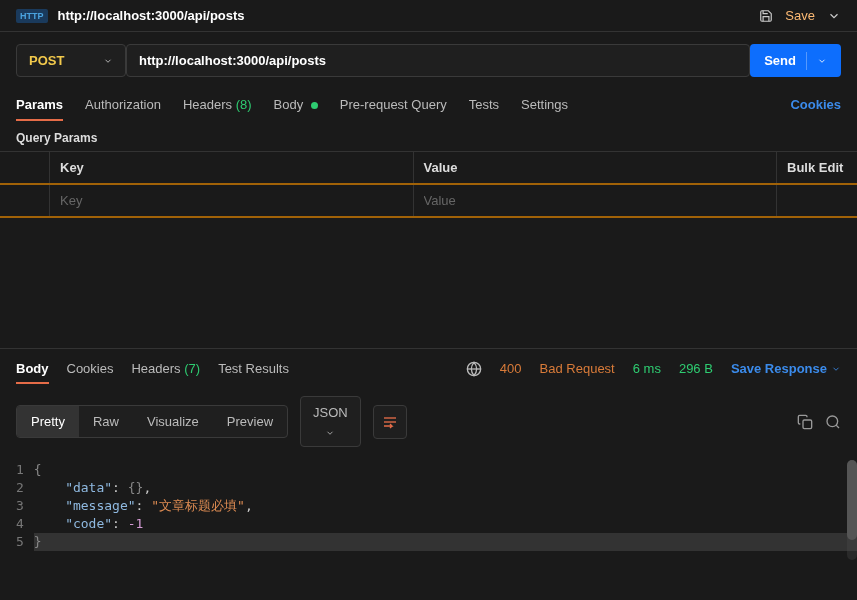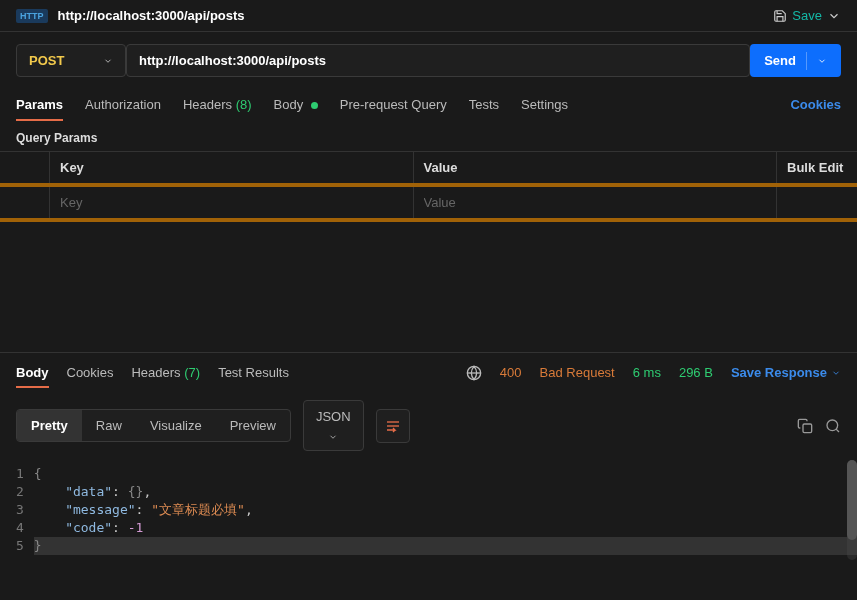--- a/index.html
+++ b/index.html
@@ -2,21 +2,21 @@
 <html><head>
   <meta charset="utf-8">
   <style>
     * { margin: 0; padding: 0; box-sizing: border-box; }
     body { font-family: -apple-system, BlinkMacSystemFont, "Segoe UI", sans-serif; background: #1a1a1a; color: #ccc; font-size: 13px; overflow: hidden; width: 857px; height: 600px; }
     
     
     .top-bar { display: flex; align-items: center; padding: 8px 16px; border-bottom: 1px solid #333; }
     .http-badge { background: #1a3a5c; color: #4aa3df; font-size: 9px; font-weight: bold; padding: 2px 4px; border-radius: 2px; margin-right: 10px; }
     .top-title { font-weight: 600; color: #fff; flex: 1; }
-    .save-group { display: flex; align-items: center; gap: 5px; color: #14b8a6; cursor: pointer; }
+    .save-group { display: flex; align-items: center; gap: 12px; color: #fdba74; cursor: pointer; }
     .save-group svg { width: 14px; height: 14px; }
     
     
     .request-row { display: flex; padding: 12px 16px; }
     .method-select { display: flex; align-items: center; background: #1f1f1f; border: 1px solid #3a3a3a; border-radius: 4px; padding: 8px 12px; min-width: 110px; cursor: pointer; }
     .method-label { color: #f2c94c; font-weight: 700; flex: 1; }
     .chev { width: 10px; height: 10px; }
     .url-input-wrap { flex: 1; display: flex; align-items: center; background: #1f1f1f; border: 1px solid #3a3a3a; border-radius: 4px; padding: 0 12px; }
     .url-input { background: transparent; border: none; outline: none; color: #fff; font-size: 13px; font-weight: 600; width: 100%; }
     .send-btn { display: flex; align-items: center; background: #0d6efd; color: #fff; border-radius: 4px; padding: 0 14px; font-weight: 600; cursor: pointer; gap: 10px; }
@@ -28,21 +28,21 @@
     .tab.active { color: #fff; font-weight: 600; }
     .tab.active::after { content: ""; position: absolute; left: 0; bottom: -1px; height: 2px; width: 100%; background: #e56c48; }
     .tab .count { color: #2ecc71; }
     .tab .dot { width: 7px; height: 7px; border-radius: 50%; background: #2ecc71; display: inline-block; margin-left: 4px; vertical-align: middle; }
     .tabs-row .spacer { flex: 1; }
     .cookies-link { color: #3b8beb; font-weight: 600; cursor: pointer; }
     
     
     .section-title { padding: 10px 16px 6px; color: #ddd; font-weight: 600; font-size: 12px; }
     .params-table { border-top: 1px solid #333; }
-    .params-header, .params-row { display: grid; grid-template-columns: 50px 1fr 1fr 80px; border-bottom: 4px solid #a16207; }
+    .params-header, .params-row { display: grid; grid-template-columns: 50px 1fr 1fr 80px; border-bottom: 2px solid #a16207; }
     .params-header > div { padding: 8px 10px; color: #ddd; font-weight: 600; border-right: 1px solid #333; }
     .params-header > div:last-child { border-right: none; }
     .params-row > div { padding: 8px 10px; color: #777; border-right: 1px solid #333; }
     .params-row > div:last-child { border-right: none; }
     .params-row input { background: transparent; border: none; outline: none; color: #ccc; width: 100%; font-size: 13px; }
     .params-row input::placeholder { color: #666; }
     .bulk-edit { color: #fff; font-weight: 700; text-align: left; }
     .blank-area { height: 130px; }
     
     
@@ -57,21 +57,21 @@
     .status-code { color: #d97b39; }
     .status-text { color: #d97b39; }
     .status-time { color: #2ecc71; }
     .status-size { color: #2ecc71; }
     .save-response { color: #3b8beb; font-weight: 600; cursor: pointer; display: flex; align-items: center; gap: 4px; }
     
     
     .view-controls { display: flex; align-items: center; padding: 8px 16px; gap: 12px; }
     .view-tabs { display: flex; background: #1f1f1f; border: 1px solid #3a3a3a; border-radius: 4px; overflow: hidden; }
     .view-tab { padding: 8px 14px; color: #bbb; cursor: pointer; }
-    .view-tab.selected { background: #333; color: #fff; font-weight: 700; }
+    .view-tab.selected { background: #333; color: #fff; font-weight: 400; }
     .json-select { display: flex; align-items: center; gap: 8px; background: #1f1f1f; border: 1px solid #3a3a3a; border-radius: 4px; padding: 8px 12px; color: #bbb; cursor: pointer; flex-direction: column; }
     .wrap-btn { width: 34px; height: 34px; display: flex; align-items: center; justify-content: center; background: #1f1f1f; border: 1px solid #3a3a3a; border-radius: 4px; cursor: pointer; }
     .wrap-btn svg { stroke: #e56c48; }
     .view-controls .spacer { flex: 1; }
     .toolbar-icon { width: 16px; height: 16px; color: #999; cursor: pointer; }
     
     
     .code-area { display: flex; font-family: "SFMono-Regular", Consolas, monospace; font-size: 13px; }
     .line-numbers { text-align: right; color: #777; padding: 6px 10px 6px 16px; user-select: none; }
     .line-numbers div { line-height: 18px; }

